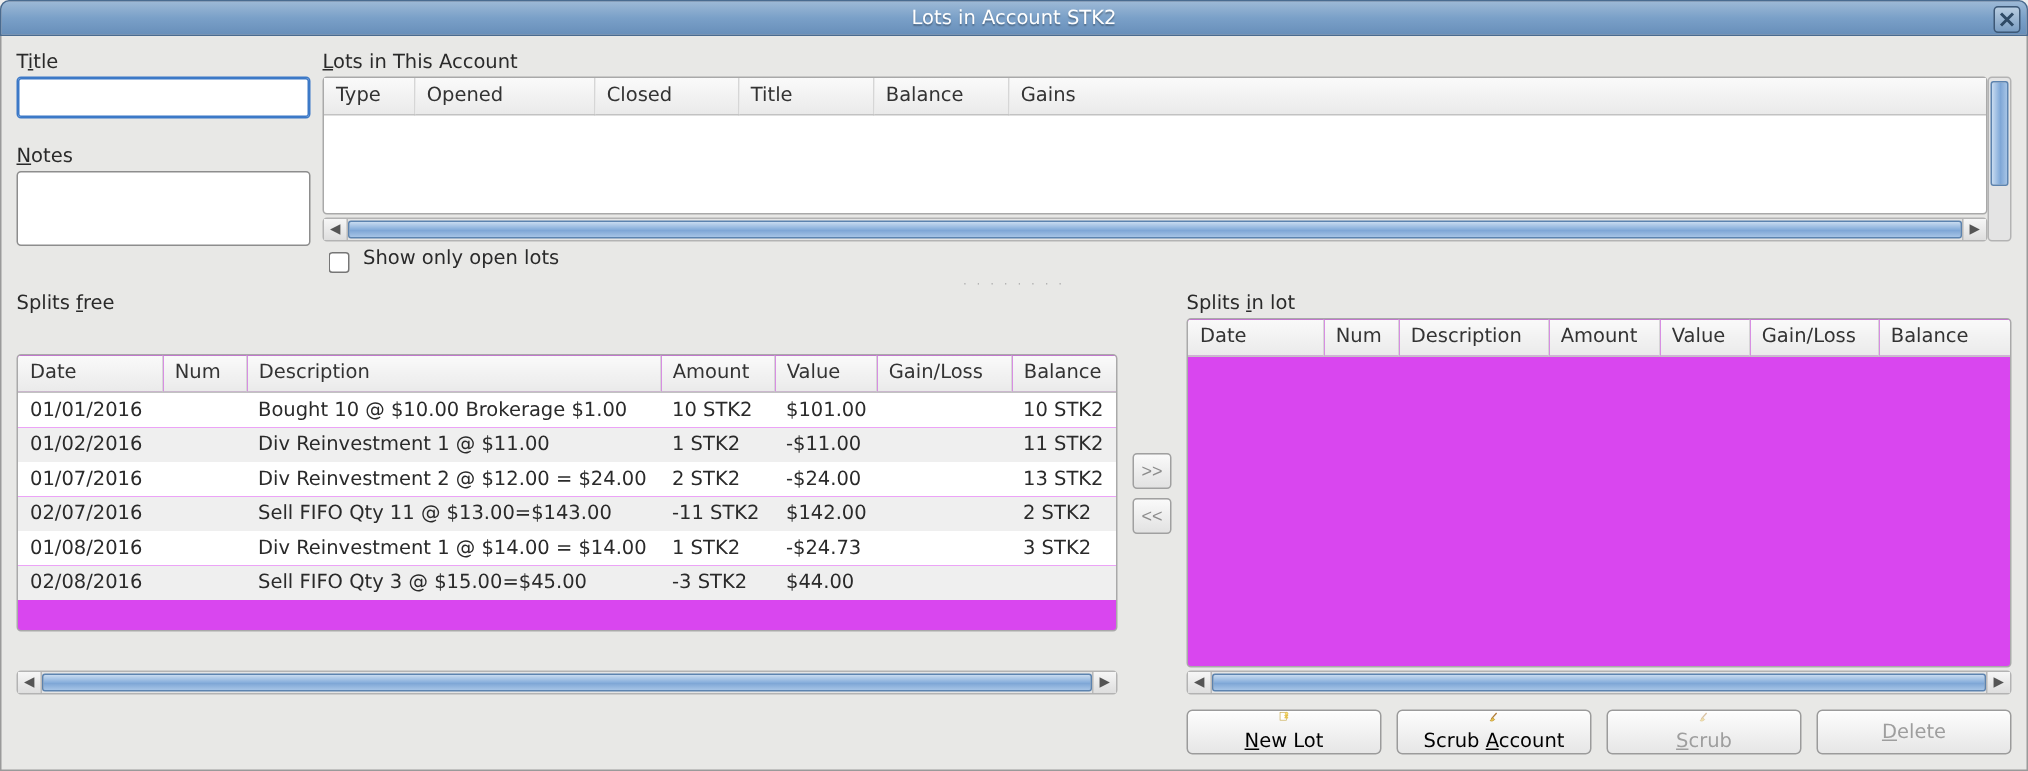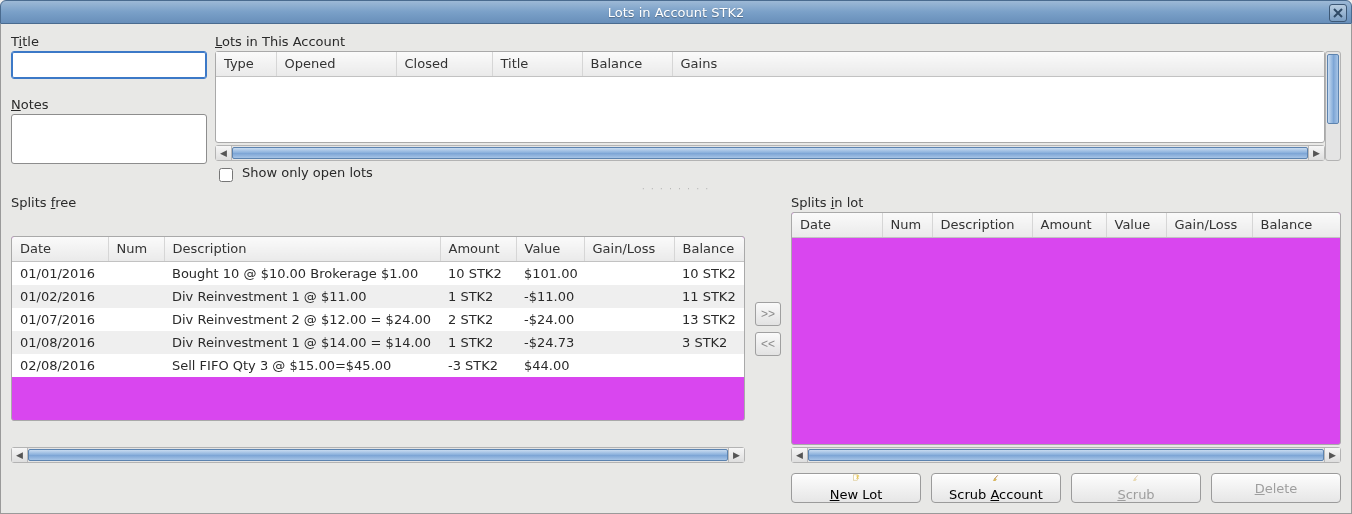--- a/index.html
+++ b/index.html
@@ -391,20 +391,29 @@
                 <td>11 STK2</td>
               </tr>
               <tr>
                 <td>01/07/2016</td>
                 <td></td>
                 <td>Div Reinvestment 2 @ $12.00 = $24.00</td>
                 <td>2 STK2</td>
                 <td>-$24.00</td>
                 <td></td>
                 <td>13 STK2</td>
+              </tr>
+              <tr>
+                <td>02/07/2016</td>
+                <td></td>
+                <td>Sell FIFO Qty 11 @ $13.00=$143.00</td>
+                <td>-11 STK2</td>
+                <td>$142.00</td>
+                <td></td>
+                <td>2 STK2</td>
               </tr>
               <tr>
                 <td>01/08/2016</td>
                 <td></td>
                 <td>Div Reinvestment 1 @ $14.00 = $14.00</td>
                 <td>1 STK2</td>
                 <td>-$24.73</td>
                 <td></td>
                 <td>3 STK2</td>
               </tr>

